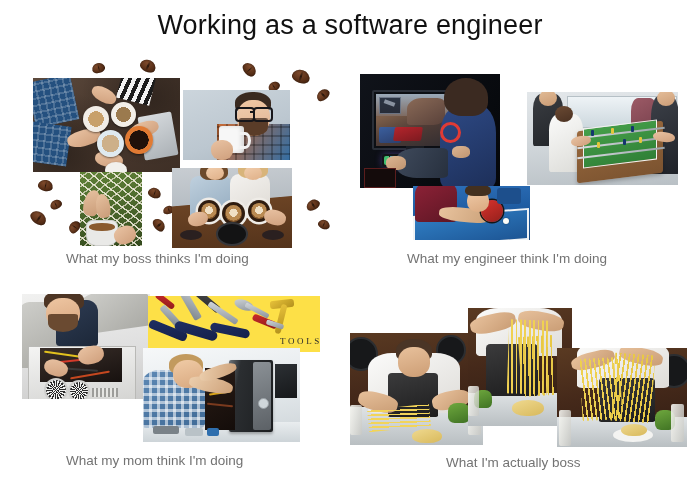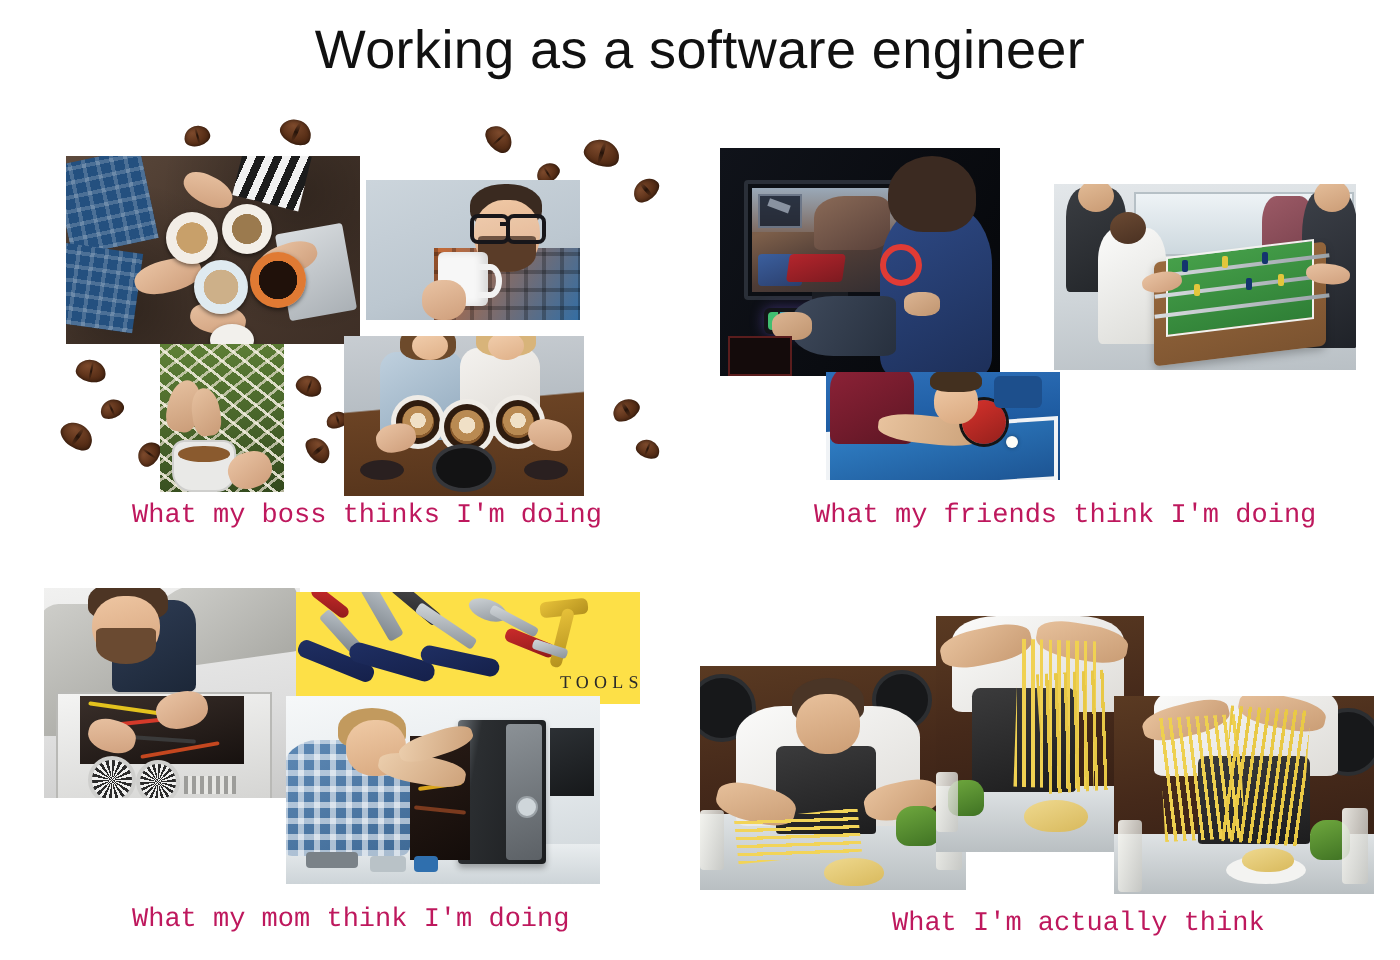--- a/index.html
+++ b/index.html
@@ -10,22 +10,22 @@
   #meme{position:relative;width:700px;height:480px;background:#fff;border-radius:23px;}
 
   .title{
     position:absolute;left:0;top:10px;width:700px;text-align:center;
     font-size:27px;color:#111;font-family:"Liberation Sans", sans-serif;
     letter-spacing:.2px;
   }
 
   .quad{position:absolute;}
   .caption{
-    position:absolute;font-size:13.5px;color:#be185d;white-space:nowrap;
-    font-family:Liberation Mono, monospace;
+    position:absolute;font-size:13.5px;color:#737373;white-space:nowrap;
+    font-family:Liberation Sans, sans-serif;
   }
 
   
   .ph{position:absolute;overflow:hidden;background:#cfcfcf;}
   .ph::after{content:"";position:absolute;inset:0;pointer-events:none;}
 
   
   .bean{
     position:absolute;border-radius:50% 50% 50% 50%/60% 60% 40% 40%;
     background:radial-gradient(ellipse at 35% 30%,#7d4a2c 0%,#5a3018 55%,#3a1d0d 100%);
@@ -347,21 +347,21 @@
       <div class="pptable" style="left:0px;top:26px;width:112px;height:28px;transform:skewY(-4deg);"></div>
       <div class="ppshirt" style="left:2px;top:-4px;width:42px;height:40px;"></div>
       <div class="pparm" style="left:26px;top:22px;width:52px;height:14px;transform:rotate(6deg);"></div>
       <div class="ppbat" style="left:68px;top:14px;width:22px;height:22px;"></div>
       <div class="ppball" style="left:90px;top:32px;"></div>
       <div class="ppface" style="left:54px;top:4px;width:22px;height:22px;"></div>
       <div class="lhair" style="left:52px;top:-2px;width:26px;height:12px;background:#43301f;"></div>
       <div style="position:absolute;left:84px;top:2px;width:24px;height:16px;background:#1d4f8c;border-radius:3px;"></div>
     </div>
 
-    <div class="caption" style="left:52px;top:191px;">What my friends think I'm doing</div>
+    <div class="caption" style="left:52px;top:191px;">What my engineer think I'm doing</div>
   </div>
 
   <div class="quad" id="quad-mom" style="left:20px;top:288px;width:320px;height:190px;">
 
     <div class="ph" id="p-repair1" style="left:2px;top:6px;width:128px;height:105px;">
       <div class="r1bg"></div>
       <div class="rman-sweater" style="left:-6px;top:8px;width:44px;height:66px;"></div>
       <div class="rman-sweater" style="left:58px;top:-4px;width:70px;height:40px;transform:rotate(-8deg);"></div>
       <div class="rman-shirt" style="left:34px;top:6px;width:42px;height:46px;"></div>
       <div class="rhair" style="left:22px;top:-4px;width:40px;height:20px;"></div>
@@ -472,16 +472,16 @@
            background:repeating-linear-gradient(86deg,#eed04f 0 1.7px,rgba(0,0,0,0) 1.7px 4.5px);"></div>
       <div class="noodles" style="left:56px;top:6px;width:40px;height:68px;transform:rotate(4deg);
            background:repeating-linear-gradient(94deg,#e9c945 0 1.7px,rgba(0,0,0,0) 1.7px 4.5px);"></div>
       <div class="plate" style="left:56px;top:80px;width:40px;height:14px;"></div>
       <div class="dough" style="left:64px;top:76px;width:26px;height:12px;"></div>
       <div class="herb" style="left:98px;top:62px;width:20px;height:20px;"></div>
       <div class="jar" style="left:114px;top:56px;width:13px;height:38px;"></div>
       <div class="jar" style="left:2px;top:62px;width:12px;height:36px;"></div>
     </div>
 
-    <div class="caption" style="left:101px;top:155px;">What I'm actually think</div>
+    <div class="caption" style="left:101px;top:155px;">What I'm actually boss</div>
   </div>
 
 </div>
 
 </body></html>

